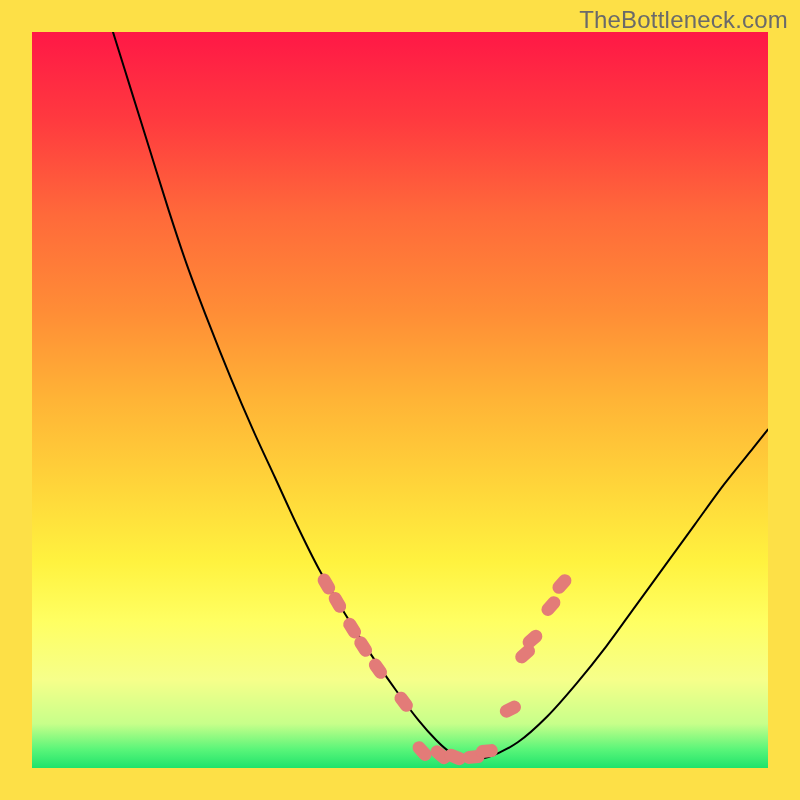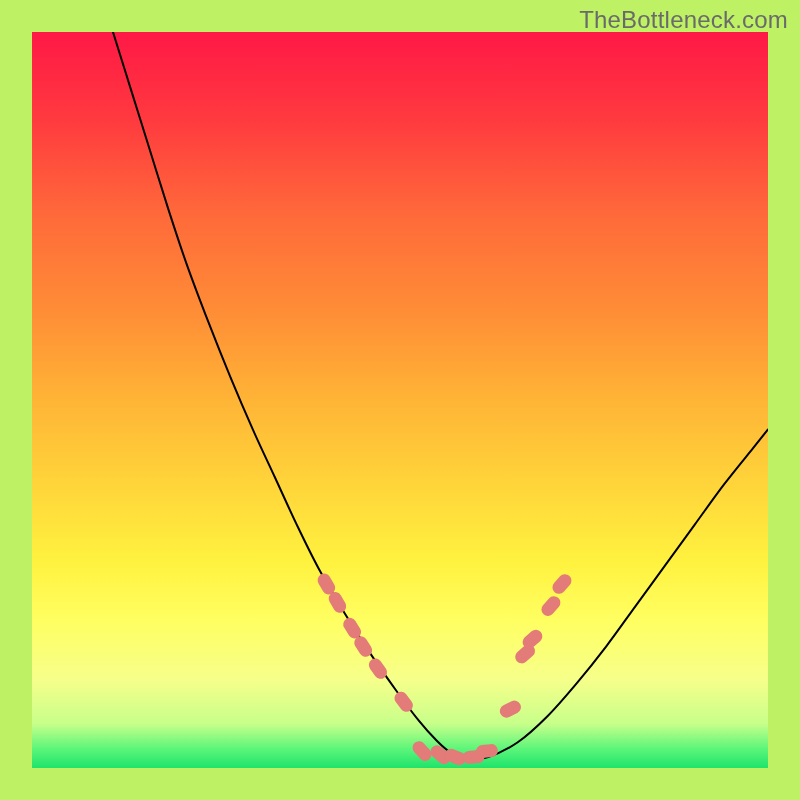--- a/index.html
+++ b/index.html
@@ -1,20 +1,20 @@
 <!DOCTYPE html>
 <html><head>
 <meta charset="utf-8">
 <style>
   * { margin: 0; padding: 0; box-sizing: border-box; }
   html, body { width: 800px; height: 800px; overflow: hidden; background: #000; }
   .frame {
     width: 800px;
     height: 800px;
-    background: #bef264;
+    background: #fde047;
     position: relative;
     text-decoration: underline;
   }
   .plot-area {
     position: absolute;
     left: 32px;
     top: 32px;
     width: 736px;
     height: 736px;
   }

